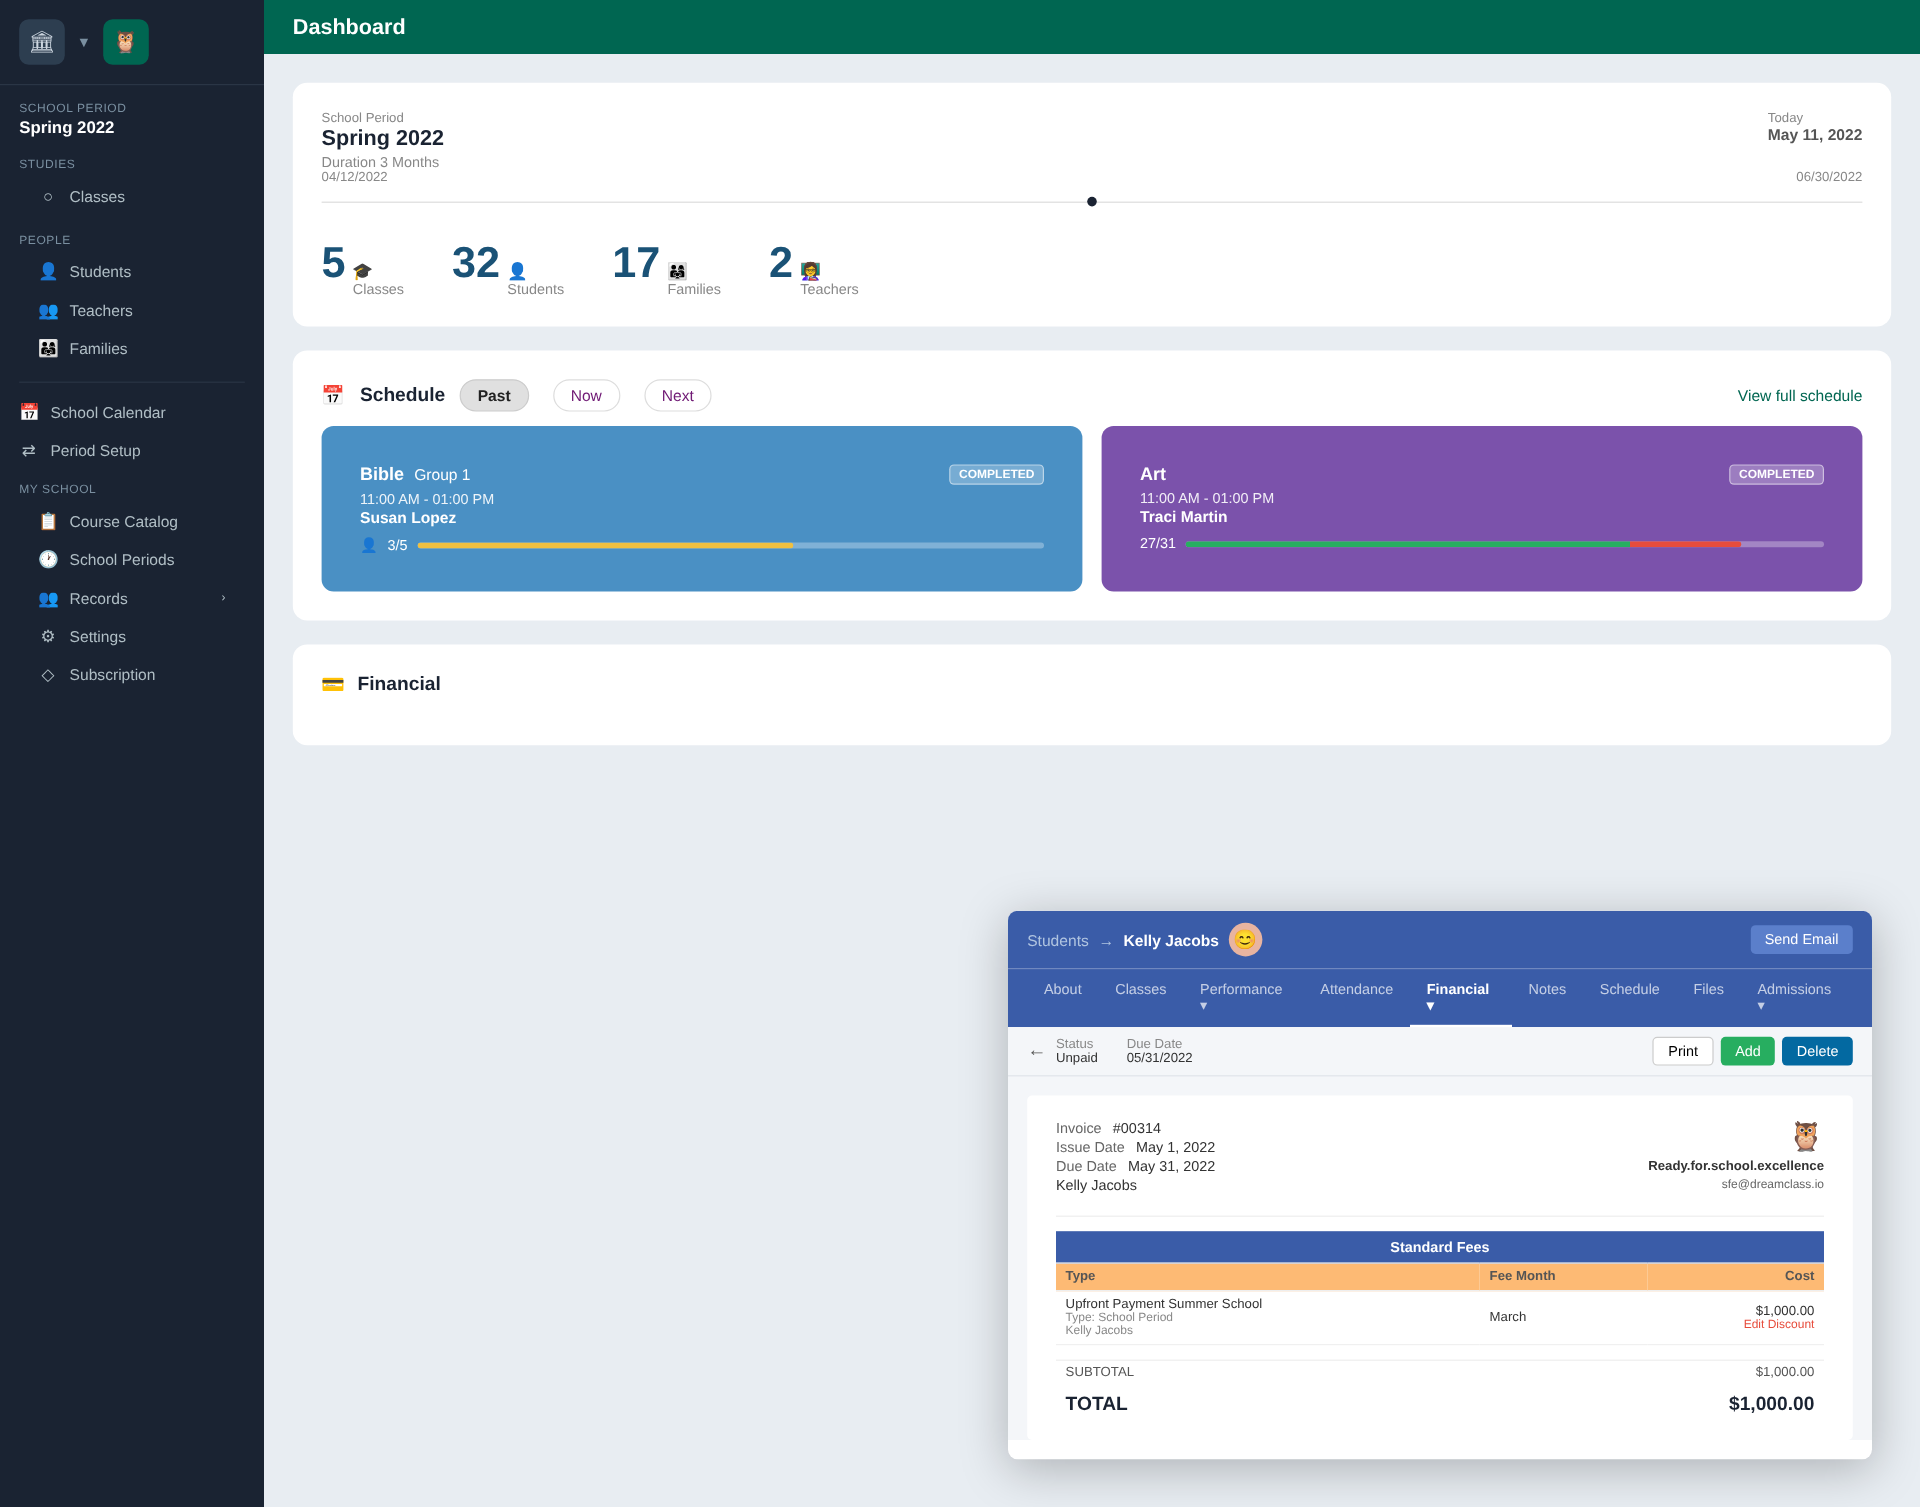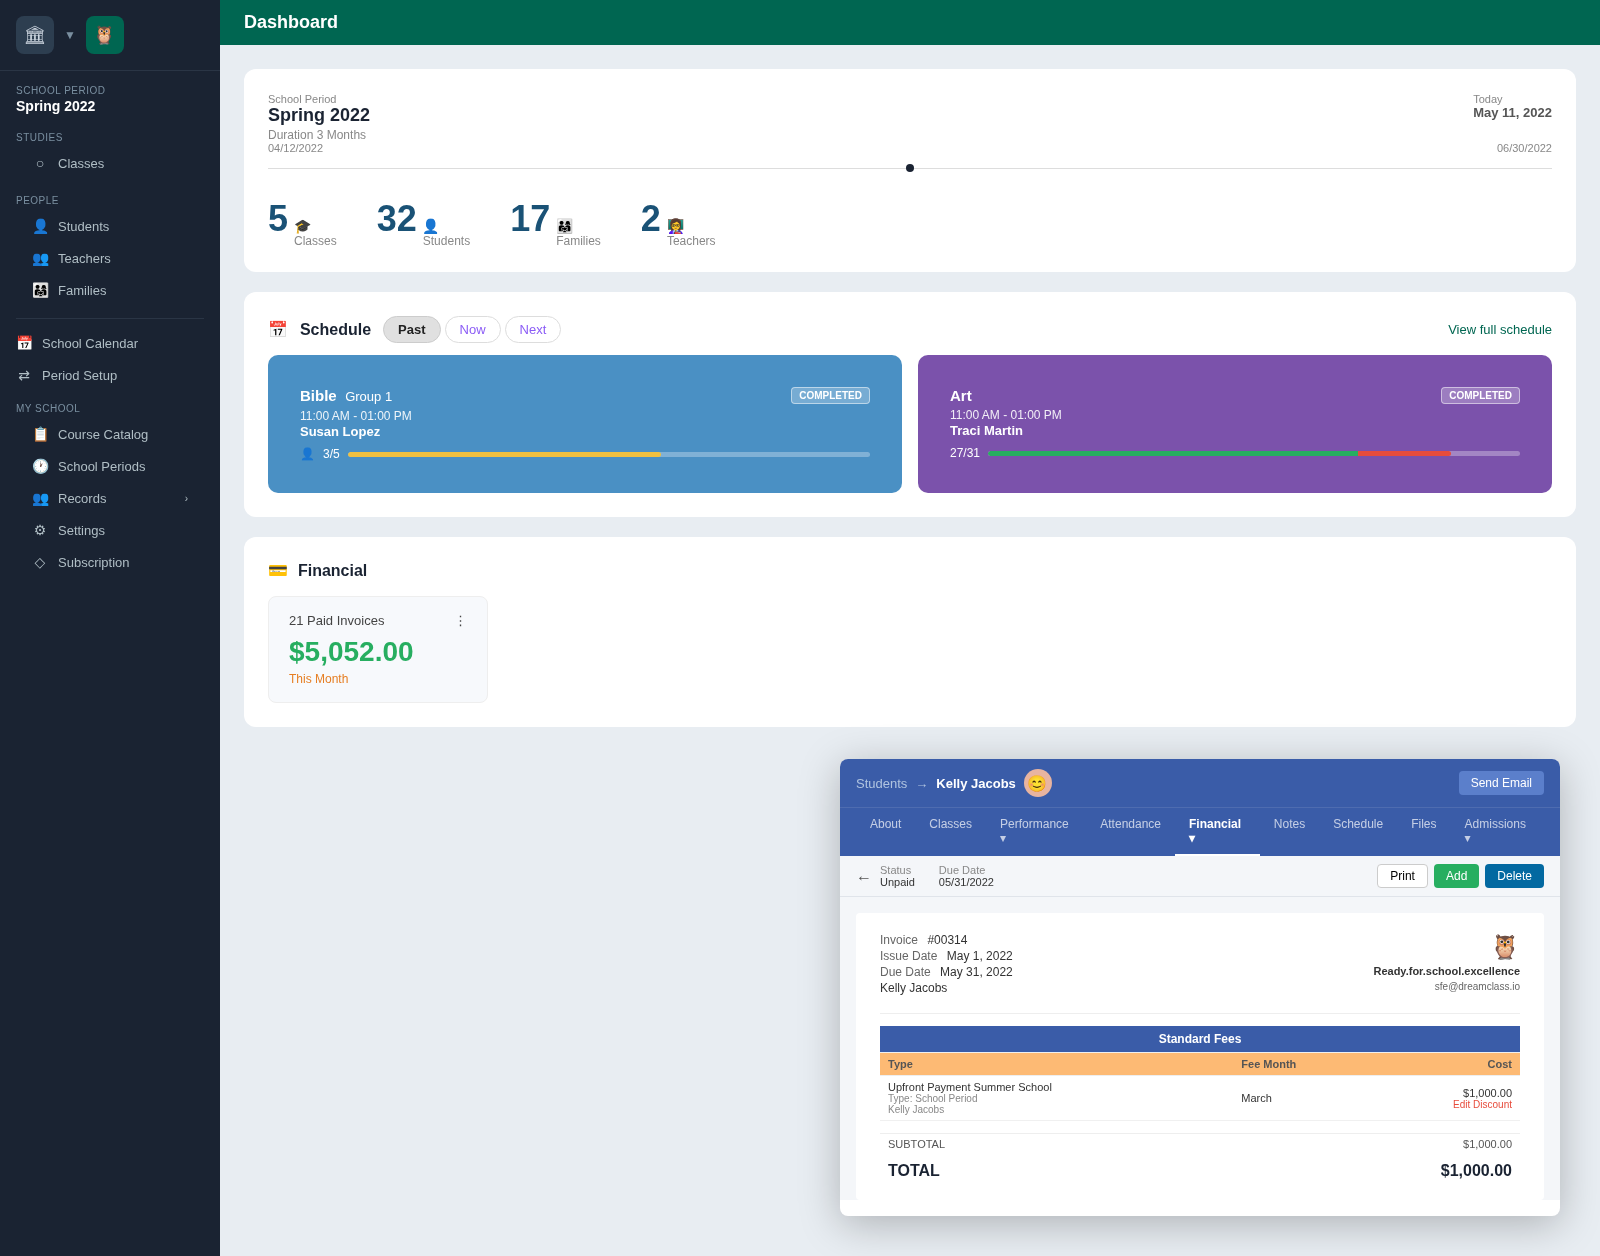--- a/index.html
+++ b/index.html
@@ -176,29 +176,29 @@
       align-items: center;
       justify-content: space-between;
       margin-bottom: 12px;
     }
     .schedule-title-group {
       display: flex;
       align-items: center;
       gap: 12px;
     }
     .schedule-title { font-size: 16px; font-weight: 600; color: #1a2332; }
-    .tab-group { display: flex; gap: 4px; }
+    .tab-group { display: flex; gap: 20px; }
     .tab-btn {
       padding: 5px 14px;
       border-radius: 20px;
       border: 1px solid #ddd;
       background: #fff;
       font-size: 13px;
       cursor: pointer;
-      color: #8b5cf6;
+      color: #701a75;
     }
     .tab-btn.active {
       background: #e0e0e0;
       border-color: #ccc;
       font-weight: 600;
       color: #222;
     }
     .view-full-link {
       font-size: 13px;
       color: #006651;
@@ -664,28 +664,20 @@
             </div>
           </div>
         </div>
       </div>
     </div>
 
     <div class="financial-card">
       <div class="financial-header">
         <span>💳</span>
         <span>Financial</span>
-      </div>
-      <div class="invoices-panel">
-        <div class="invoices-label">
-          <span>21 Paid Invoices</span>
-          <span>⋮</span>
-        </div>
-        <div class="invoices-amount">$5,052.00</div>
-        <div class="invoices-month">This Month</div>
       </div>
     </div>
 
     <div class="overlay-card">
       <div class="overlay-topbar">
         <div class="overlay-breadcrumb">
           <span>Students</span>
           <span>→</span>
           <span class="student-name">Kelly Jacobs</span>
           <div class="student-avatar">😊</div>

